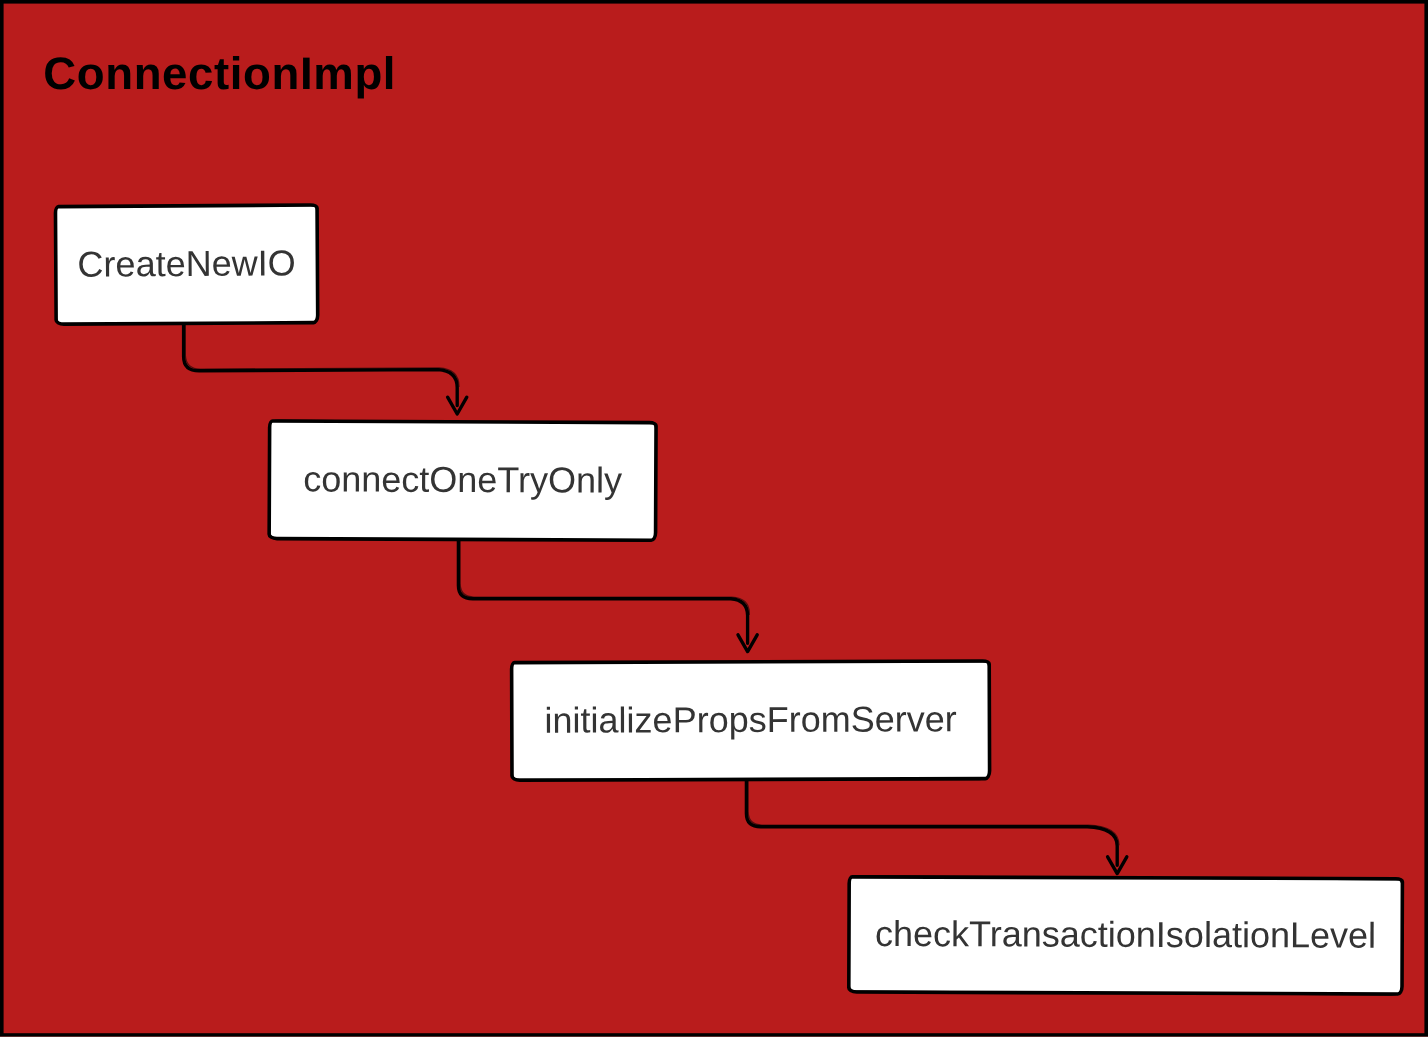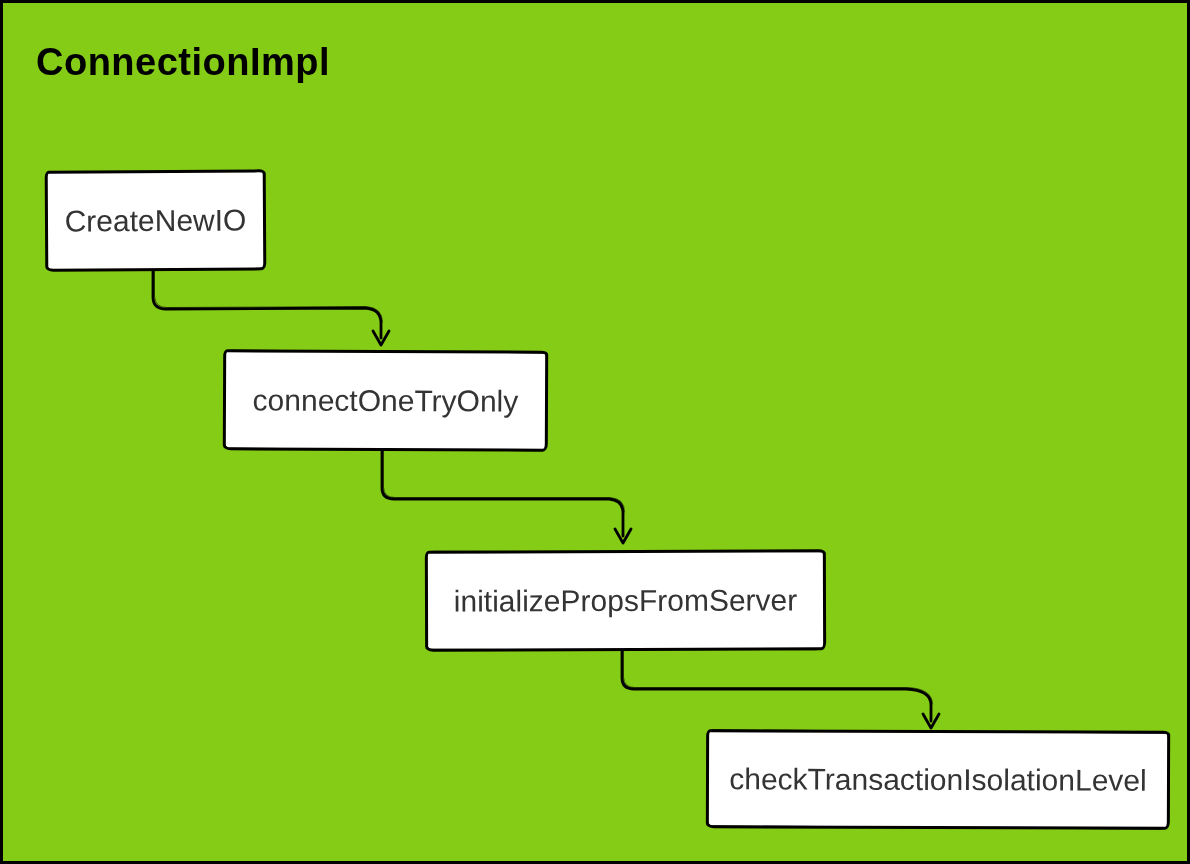--- a/index.html
+++ b/index.html
@@ -5,21 +5,21 @@
   html, body {
     margin: 0;
     padding: 0;
     background: #ffffff;
   }
   .canvas {
     position: relative;
     width: 1190px;
     height: 864px;
     box-sizing: border-box;
-    background: #84cc16;
+    background: #b91c1c;
     border: 3px solid #000000;
     overflow: hidden;
     font-family: "Liberation Sans", sans-serif;
   }
   .diagram-title {
     position: absolute;
     left: 33px;
     top: 38px;
     font-size: 38px;
     font-weight: 700;

